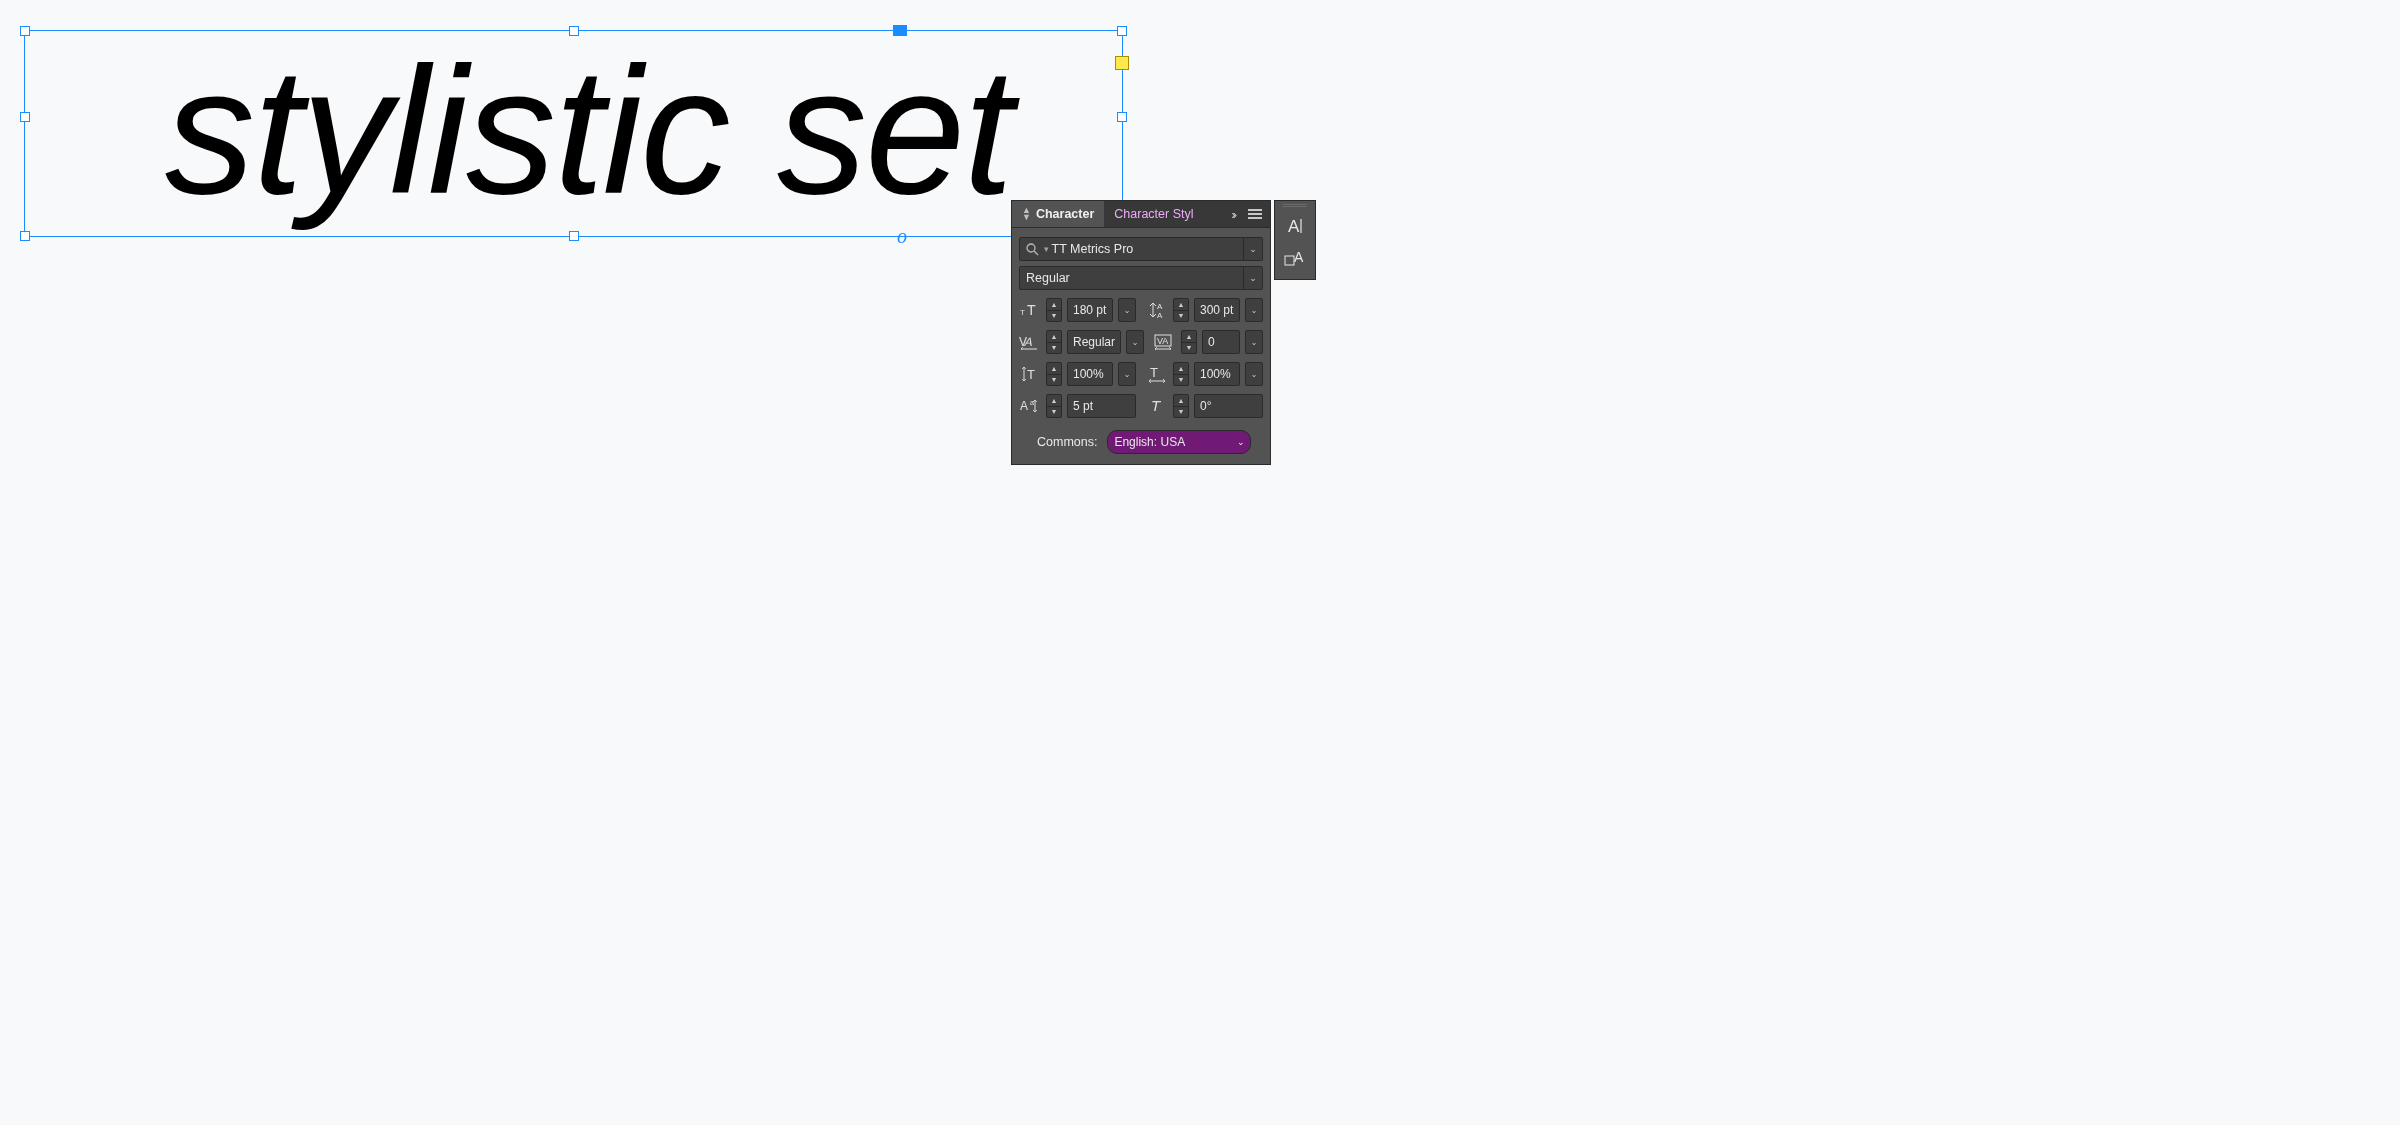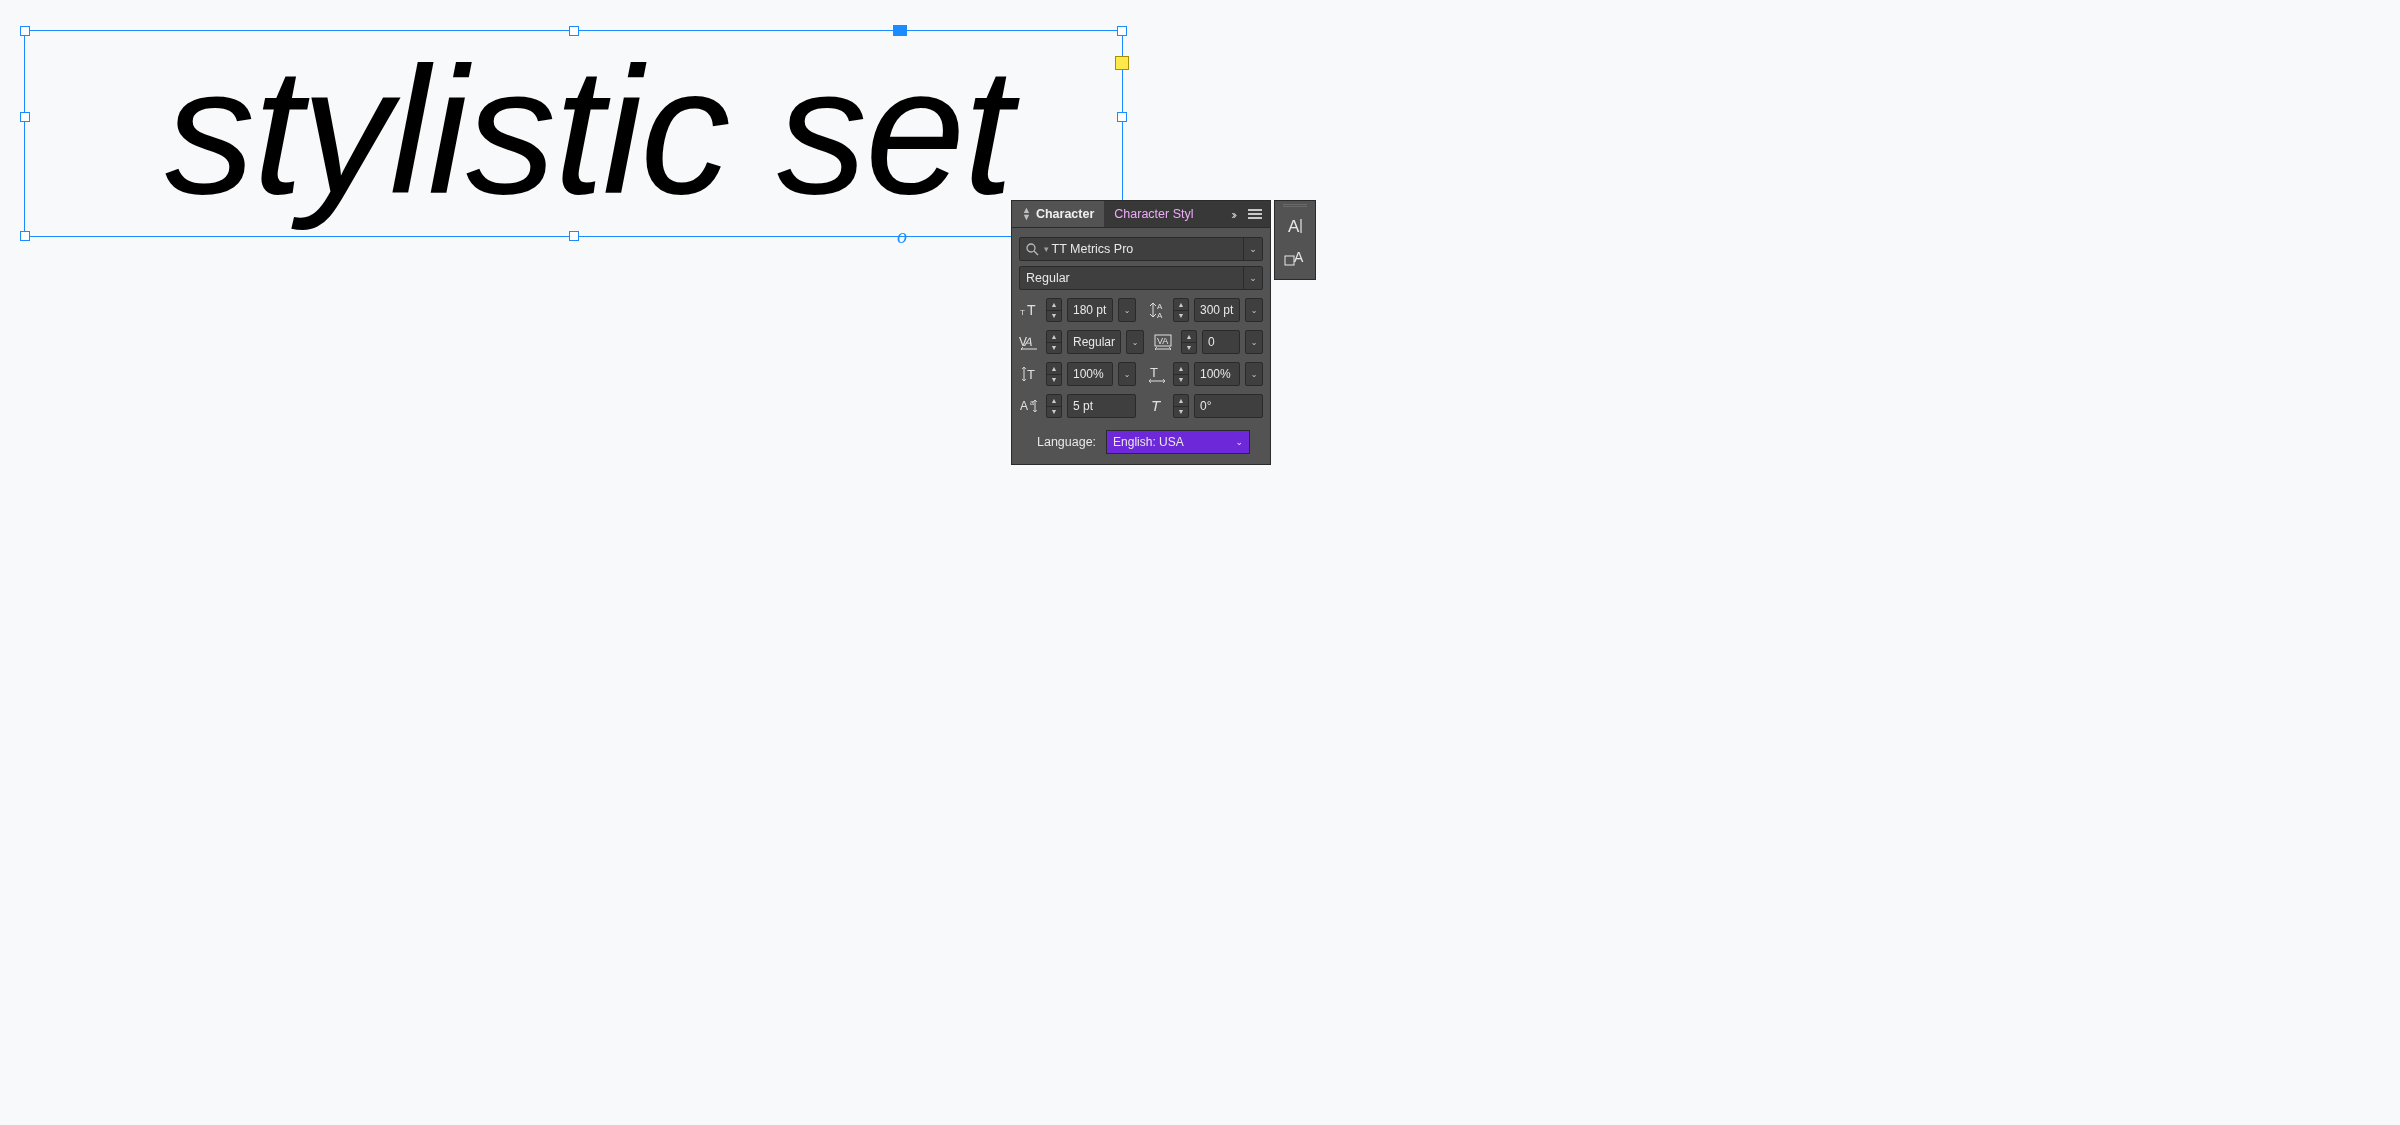--- a/index.html
+++ b/index.html
@@ -253,23 +253,23 @@
     margin-top: 12px;
     padding-left: 18px;
   }
   .lang-label {
     color: #E8E8E8;
     font-size: 12.5px;
   }
   .lang-combo {
     flex: 1;
     height: 22px;
-    background: #6d28d9;
+    background: #701a75;
     border: 1px solid #2A2A2A;
-    border-radius: 0;
+    border-radius: 10px;
     display: flex;
     align-items: center;
     padding: 0 6px;
     color: #E8E8E8;
     font-size: 12px;
     max-width: 130px;
     text-align: center;
   }
   .lang-combo .dd {
     margin-left: auto;
@@ -517,21 +517,21 @@
               <div>▲</div>
               <div>▼</div>
             </div>
           <div class="valbox" style="flex:1.5">
               <span>0°</span>
             </div>
         </div>
       </div>
 
       <div class="lang-row">
-        <span class="lang-label">Language:</span>
+        <span class="lang-label">Commons:</span>
         <div class="lang-combo">
           <span>English: USA</span>
           <span class="dd">⌄</span>
         </div>
       </div>
     </div>
   </div>
 
   <div class="side-dock">
     <div class="dock-grip"></div>

